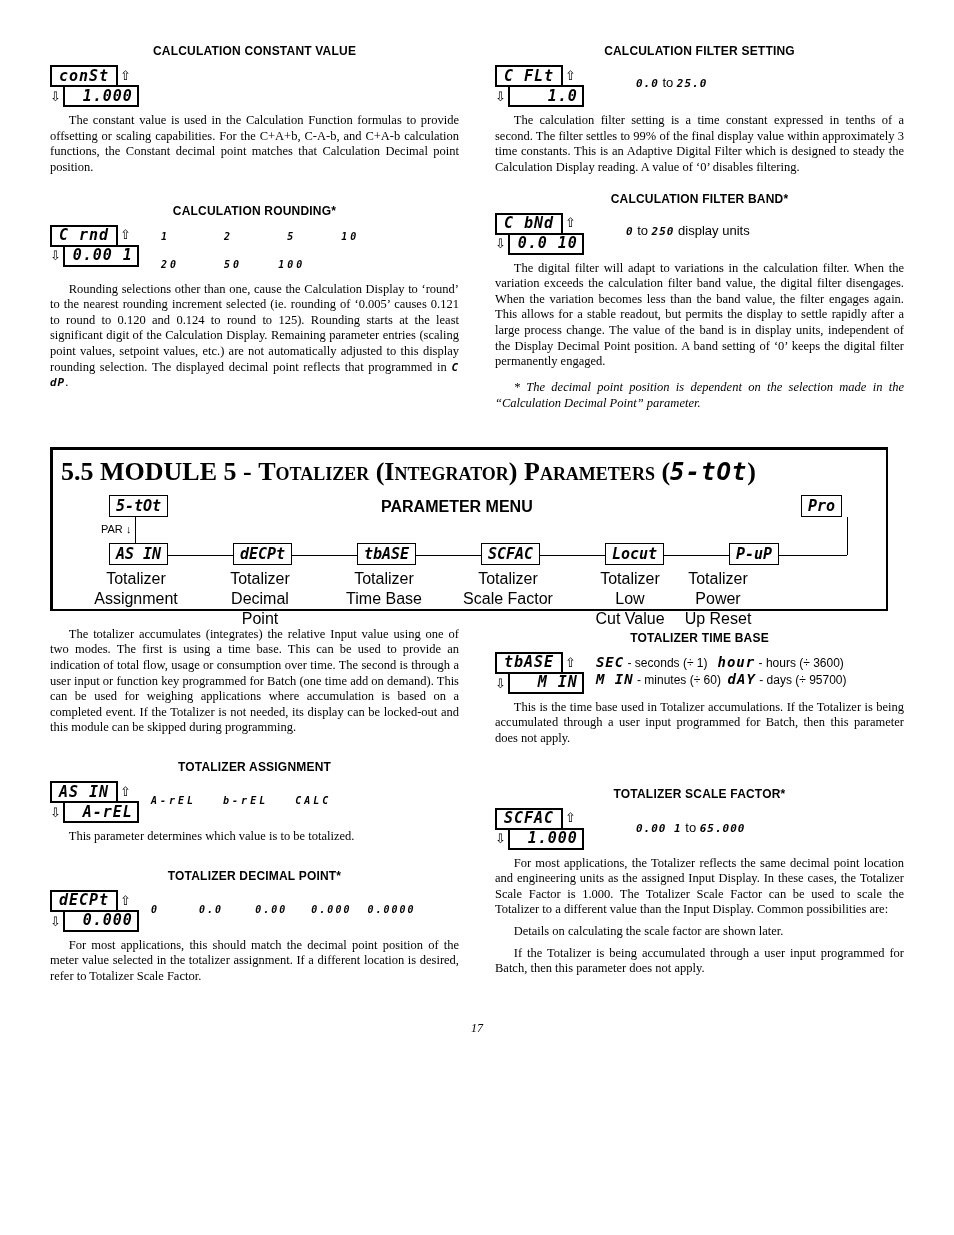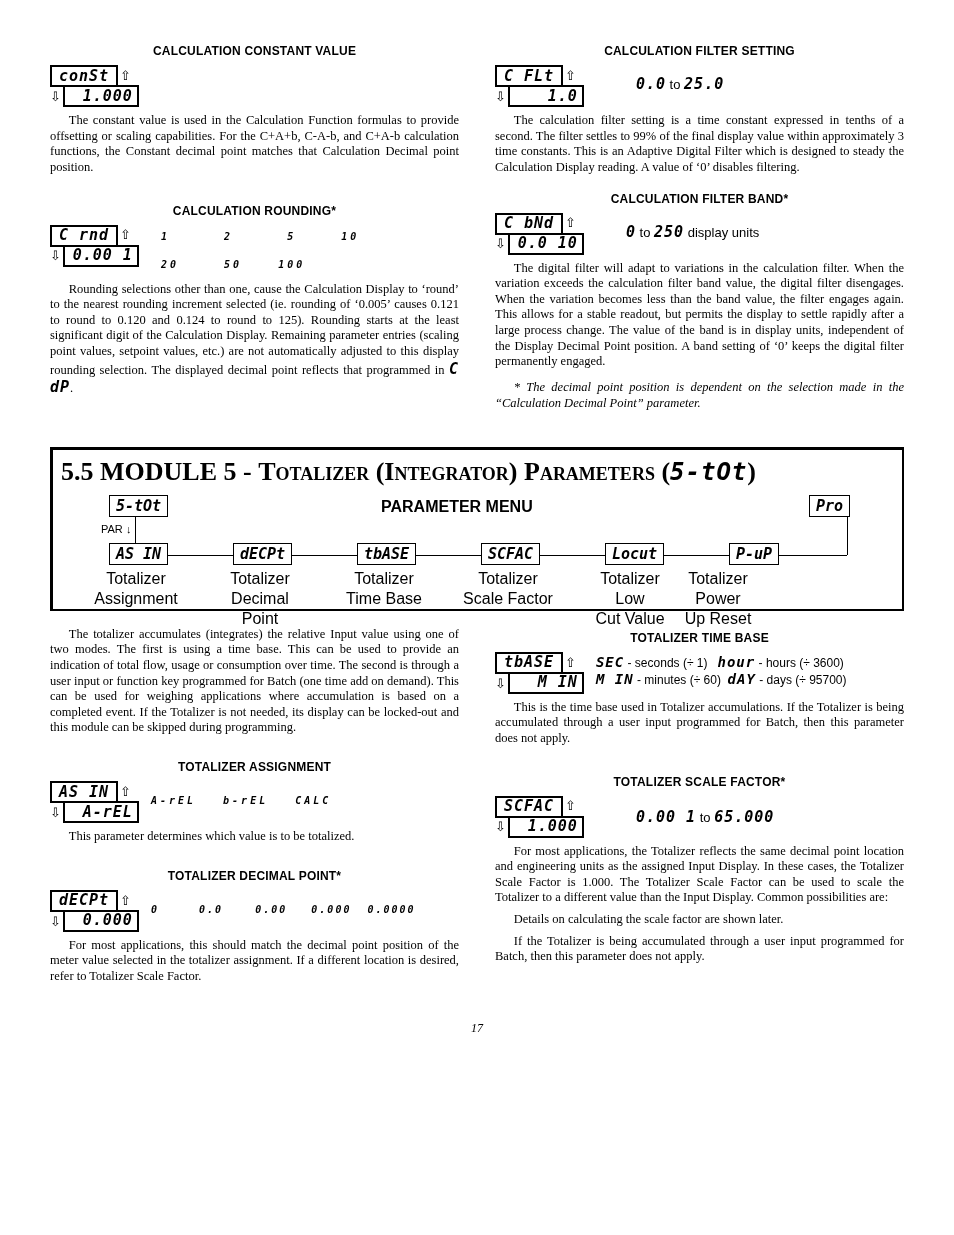--- a/index.html
+++ b/index.html
@@ -56,21 +56,21 @@
   }
   .lcd-top { width: 68px; justify-content: center; }
   .lcd-bot { width: 76px; margin-left: 14px; margin-top:-2px; }
   .lcd-arrow-r, .lcd-arrow-l {
     font-size: 13px;
     font-family: Arial, sans-serif;
   }
   .lcd-wrap { display:flex; flex-direction:column; }
   .lcd-line1 { display:flex; align-items:center; gap:2px;}
   .lcd-line2 { display:flex; align-items:center; gap:2px;}
-  .seg { font-family: monospace; font-weight:bold; font-style: italic; letter-spacing:1px; font-size:15px; }
+  .seg { font-family: monospace; font-weight:bold; font-style: italic; letter-spacing:1px; font-size:11px; }
   .range-text { font-family: Arial, sans-serif; font-size:13px; }
   .opts-row {
     font-family: monospace;
     font-weight: bold;
     font-style: italic;
     font-size: 10px;
     letter-spacing: 3px;
     white-space: pre;
     margin: 6px 0 4px 0;
   }
@@ -78,22 +78,22 @@
     display:flex;
     flex-direction:column;
     gap:6px;
     margin-left:10px;
   }
   .italic-note { font-style: italic; text-align: justify; text-indent:1.5em; margin-top:10px;}
   .module-box {
     border: 3px solid #000;
     border-bottom-width:2px;
     border-right-width:2px;
-    margin: 30px 0 16px 0;
-    padding: 4px 16px 6px 8px;
+    margin: 30px 16px 16px 0;
+    padding: 4px 8px 6px 8px;
   }
   .module-title {
     font-family: "Times New Roman", serif;
     font-weight: bold;
     font-size: 26px;
     margin: 2px 0 4px 0;
   }
   .module-title .small-caps {
     font-variant: small-caps;
   }
@@ -332,21 +332,21 @@
           <div class="lcd-bot" style="margin-left:0">M IN</div>
         </div>
       </div>
       <div class="tb-opts" style="margin-top:2px">
         <div><span class="seg">SEC</span><span> - seconds (÷ 1)</span>&nbsp;&nbsp;&nbsp;<span class="seg">hour</span><span> - hours (÷ 3600)</span></div>
         <div><span class="seg">M IN</span><span> - minutes (÷ 60)</span>&nbsp;&nbsp;<span class="seg">dAY</span><span> - days (÷ 95700)</span></div>
       </div>
     </div>
     <p>This is the time base used in Totalizer accumulations. If the Totalizer is being accumulated through a user input programmed for Batch, then this parameter does not apply.</p>
 
-    <h3 style="margin-top:28px">TOTALIZER SCALE FACTOR*</h3>
+    <h3 style="margin-top:40px">TOTALIZER SCALE FACTOR*</h3>
     <div class="lcd-row">
       <div class="lcd-wrap">
         <div class="lcd-line1">
           <div class="lcd-top">SCFAC</div>
           <span class="lcd-arrow-r">⇧</span>
         </div>
         <div class="lcd-line2">
           <span class="lcd-arrow-l">⇩</span>
           <div class="lcd-bot" style="margin-left:0">1.000</div>
         </div>

